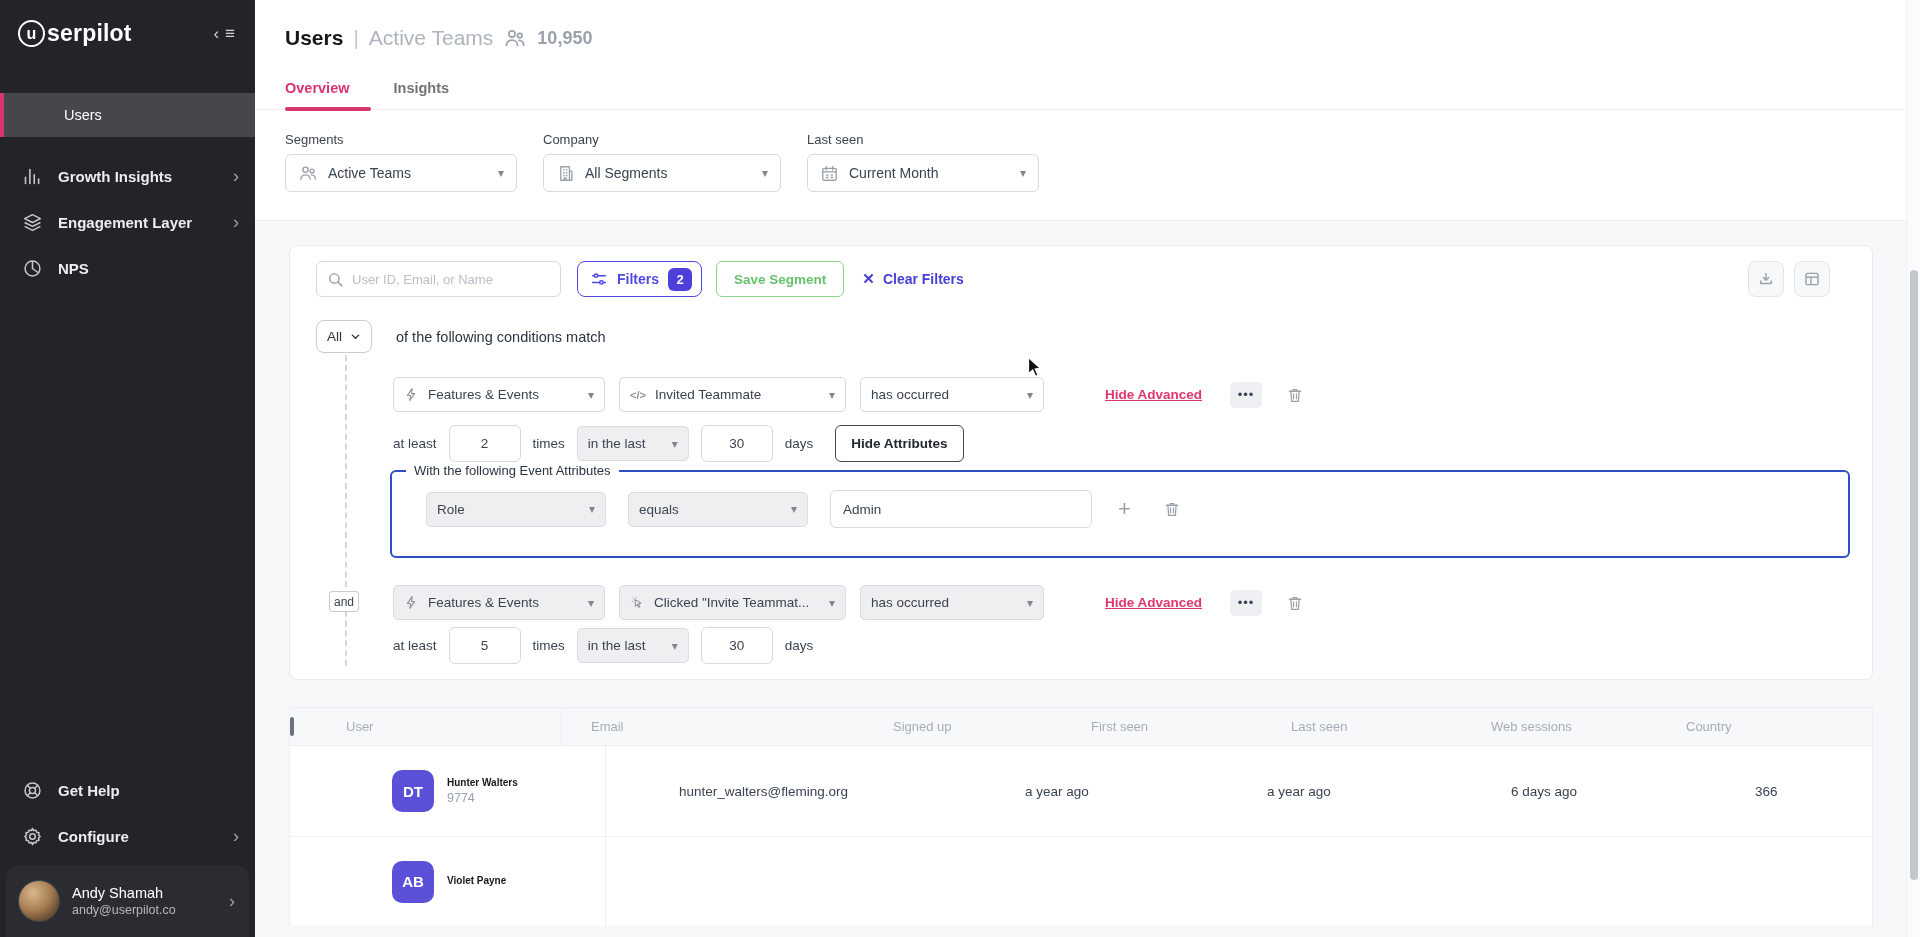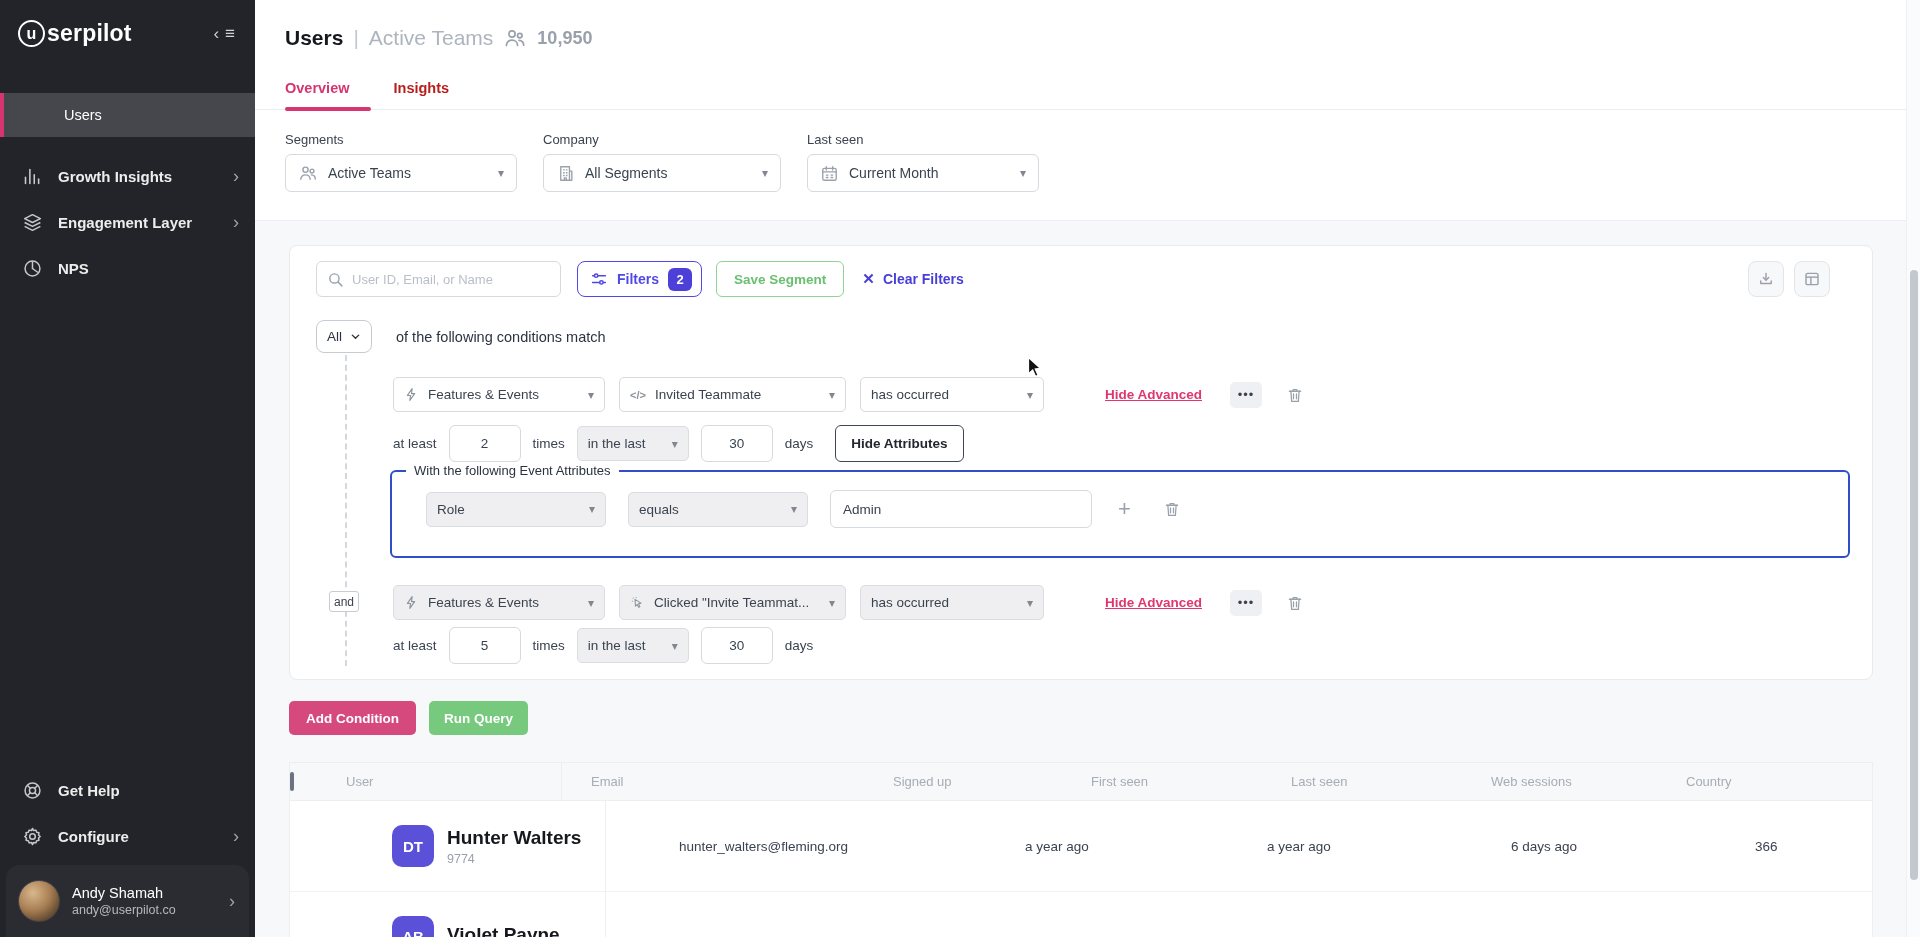--- a/index.html
+++ b/index.html
@@ -33,21 +33,21 @@
   
   .main { flex:1; display:flex; flex-direction:column; background:#fff; position:relative; }
   .top-white { background:#fff; padding:0 30px; }
   .title-row { display:flex; align-items:center; padding-top:26px; gap:10px; }
   .page-title { font-size:21px; font-weight:700; color:#16181d; }
   .title-sep { font-size:21px; color:#c3c8cf; }
   .title-seg { font-size:21px; color:#aeb4bd; }
   .title-count { font-size:18px; font-weight:700; color:#9aa1ab; }
   .gray-ic { color:#9aa1ab; display:inline-flex; }
   .tabs-row { display:flex; gap:44px; margin:30px -30px 0 -30px; padding:0 30px; border-bottom:1px solid #ebedf0; }
-  .tab { font-size:14.5px; font-weight:700; padding-bottom:13px; position:relative; cursor:pointer; color:#b91c1c; }
+  .tab { font-size:14.5px; font-weight:700; padding-bottom:13px; position:relative; cursor:pointer; color:#737373; }
   .tab.active { color:#d6356f; }
   .tab.active .tab-underline { position:absolute; left:0; bottom:-2px; height:4px; width:86px; background:#d6356f; border-radius:3px; }
   .seg-filters { display:flex; gap:26px; padding:22px 0 28px 0; }
   .seg-group { display:flex; flex-direction:column; gap:7px; }
   .seg-label { font-size:13px; color:#3a4350; }
   .seg-box { height:38px; border:1px solid #d6d9de; border-radius:6px; display:flex; align-items:center; padding:0 12px; background:#fff; cursor:pointer; color:#3a4350; font-size:14px; }
   .seg-box .bicon { color:#9aa1ab; display:flex; margin-right:10px; }
   .caret { color:#808790; font-size:12px; margin-left:auto; padding-left:14px; }
   .w-seg { width:232px; } .w-comp { width:238px; } .w-last { width:232px; }
 
@@ -100,21 +100,21 @@
   
   .table { margin-top:27px; width:1584px; background:#fff; border:1px solid #eceef1; border-bottom:none; }
   .tgrid { display:grid; grid-template-columns:56px 216px 331px 198px 200px 200px 195px 133px 1fr; align-items:center; }
   .thead { height:38px; background:#f7f8f9; color:#a6adb8; font-size:13px; border-bottom:1px solid #eceef1; }
   .th { padding-right:6px; }
   .cell-user-border { border-right:1px solid #eceef1; height:100%; display:flex; align-items:center; }
   .checkbox { width:18px; height:18px; border:2px solid #6b7280; border-radius:3px; background:#fff; margin:0 auto; cursor:pointer; }
   .trow { height:90px; font-size:13.5px; color:#3a4350; background:#fff;gap:44px; }
   .user-cell { display:flex; align-items:center; gap:13px; padding-left:2px; }
   .row-avatar { width:42px; height:42px; border-radius:10px; background:#5b50d8; color:#fff; font-weight:700; font-size:15px; display:flex; align-items:center; justify-content:center; }
-  .u-name { font-size:19px; font-weight:700; color:#16181d; }
+  .u-name { font-size:10px; font-weight:700; color:#16181d; }
   .u-id { font-size:12.5px; color:#9aa1ab; margin-top:3px; }
   .email-cell { padding-left:29px; }
   .kebab { text-align:center; color:#555b64; font-size:17px; cursor:pointer; letter-spacing:0; }
 
   
   .scrollbar { position:absolute; right:0; top:0; width:14px; height:937px; background:#fafbfc; border-left:1px solid #eef0f2; z-index:20; }
   .scroll-thumb { position:absolute; left:3px; top:270px; width:8px; height:610px; background:#c3c7ce; border-radius:4px; }
   .mouse-cursor { position:absolute; left:1027px; top:356px; z-index:50; pointer-events:none; }
   svg { display:block; }
 </style>
@@ -458,24 +458,20 @@
           <span class="inline-lbl">times</span>
           <div class="sel sel-range">
             <span>in the last</span>
             <span class="caret">▾</span>
           </div>
           <input class="num-input" value="30" style="">
           <span class="inline-lbl">days</span>
         </div>
       </div>
 
-      <div class="actions">
-        <button class="add-cond-btn">Add Condition</button>
-        <button class="run-query-btn">Run Query</button>
-      </div>
 
       <div class="table">
         <div class="tgrid thead">
           <div><span class="checkbox"></span></div>
           <div class="th cell-user-border">User</div>
           <div class="th email-cell">Email</div>
           <div class="th">Signed up</div>
           <div class="th">First seen</div>
           <div class="th">Last seen</div>
           <div class="th">Web sessions</div>

